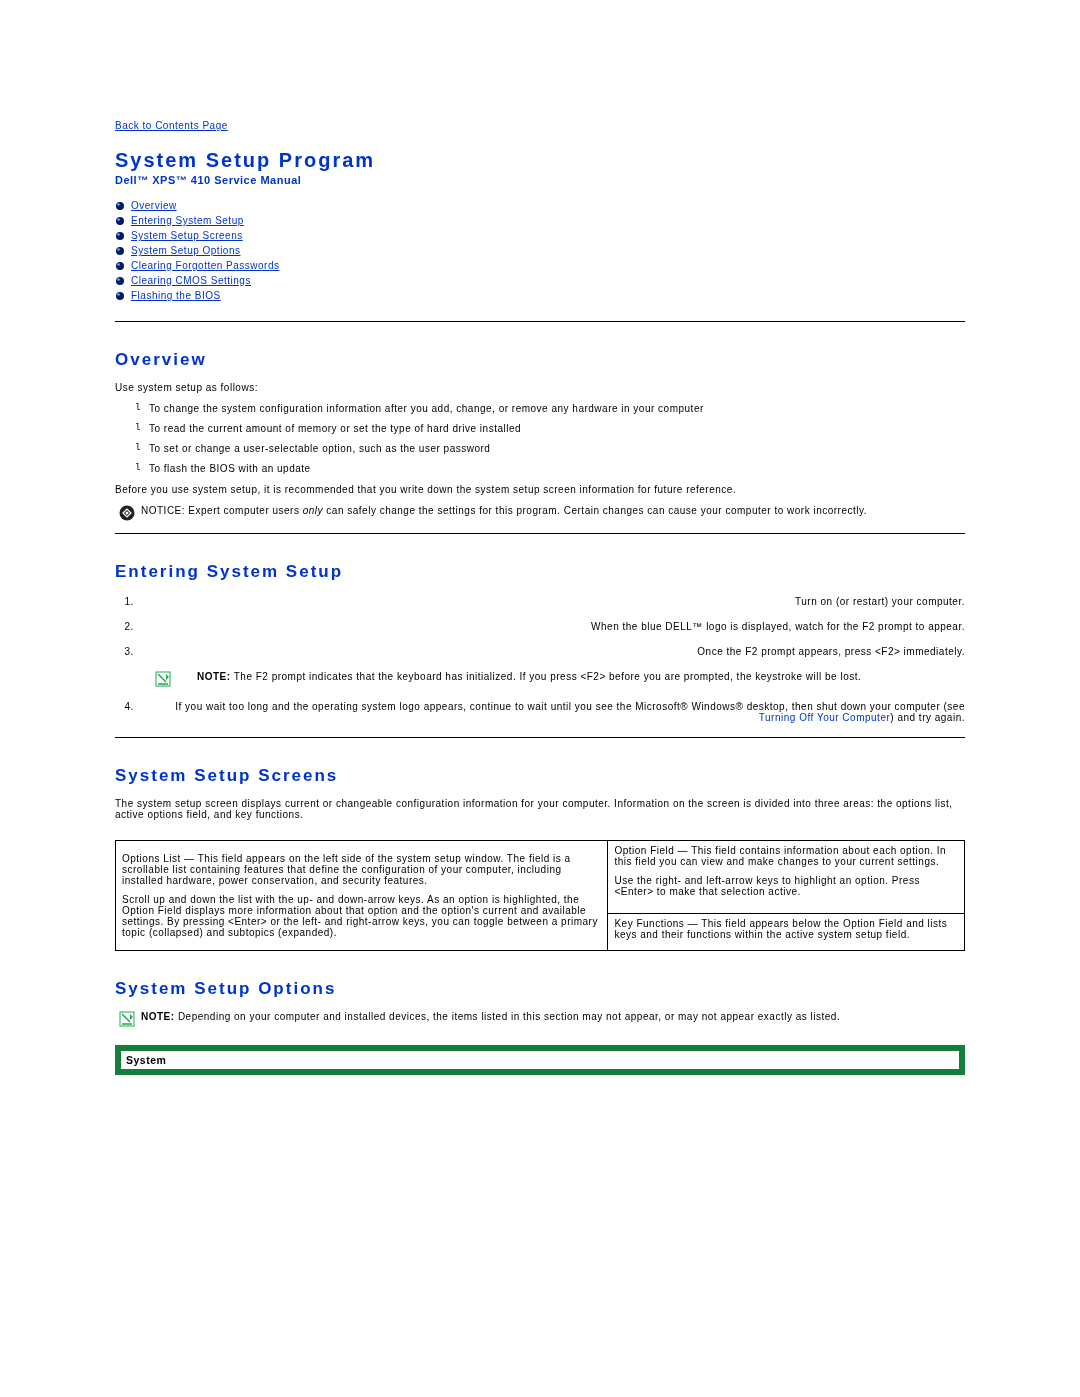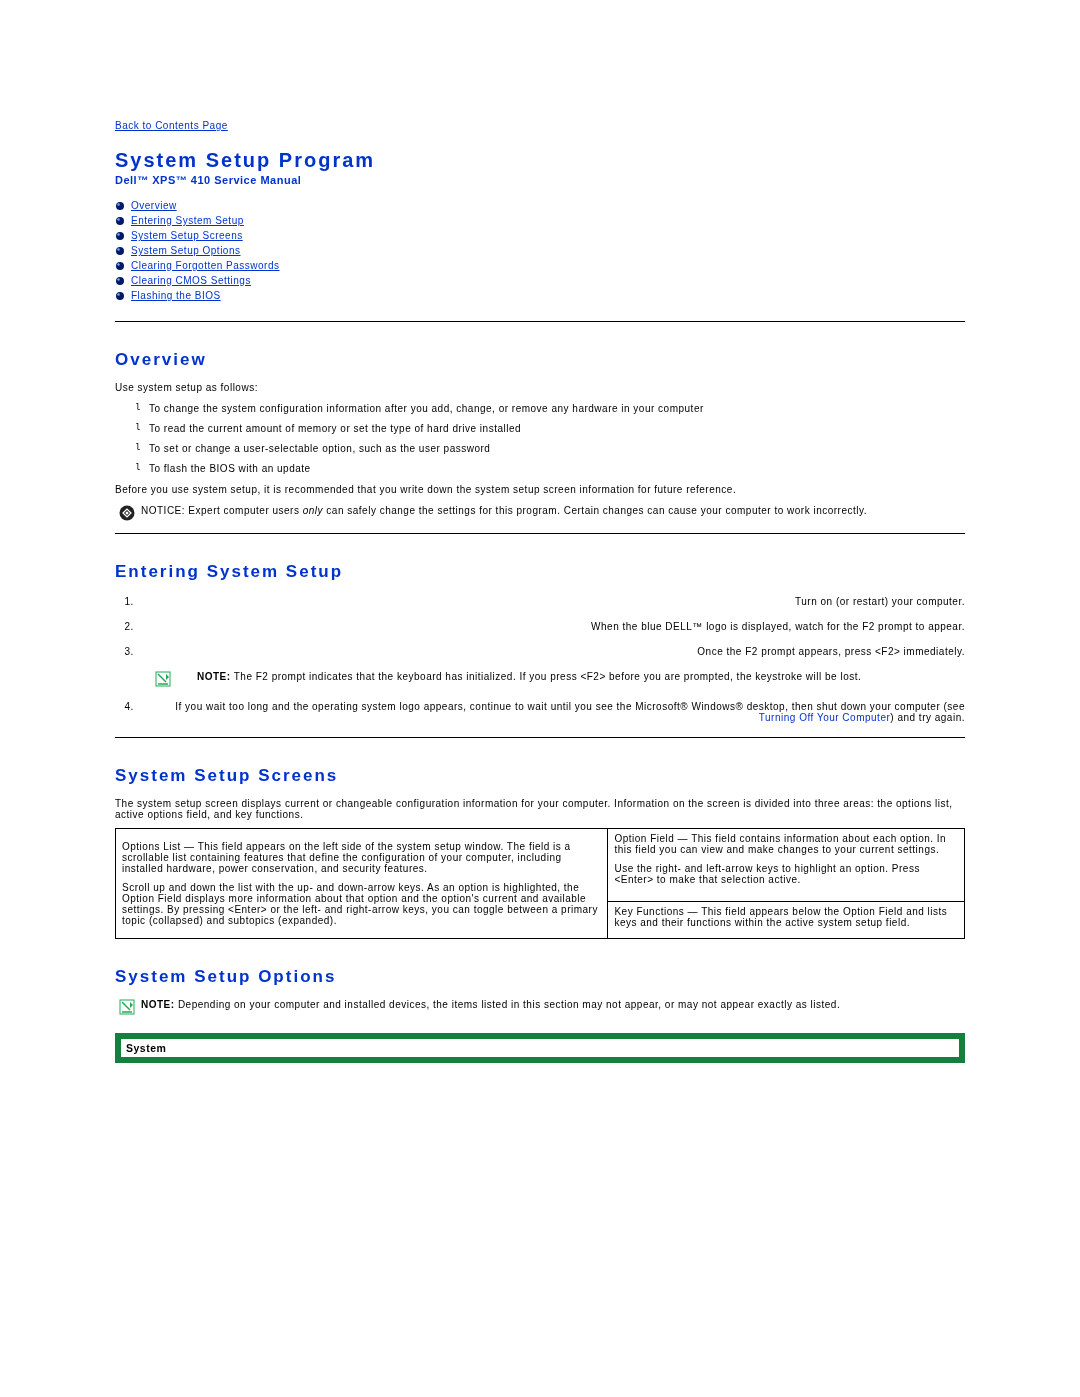--- a/index.html
+++ b/index.html
@@ -100,21 +100,21 @@
     flex-shrink: 0;
   }
   .note-text { flex: 1; }
   .italic { font-style: italic; }
   a.inline-link {
     color: #0033cc;
   }
   table.screens {
     border-collapse: collapse;
     width: 100%;
-    margin: 8px 0 20px 0;
+    margin: 20px 0 20px 0;
   }
   table.screens td {
     border: 1px solid #000;
     padding: 4px 6px;
     vertical-align: top;
     font-size: 10px;
   }
   table.options {
     border-collapse: collapse;
     width: 100%;

